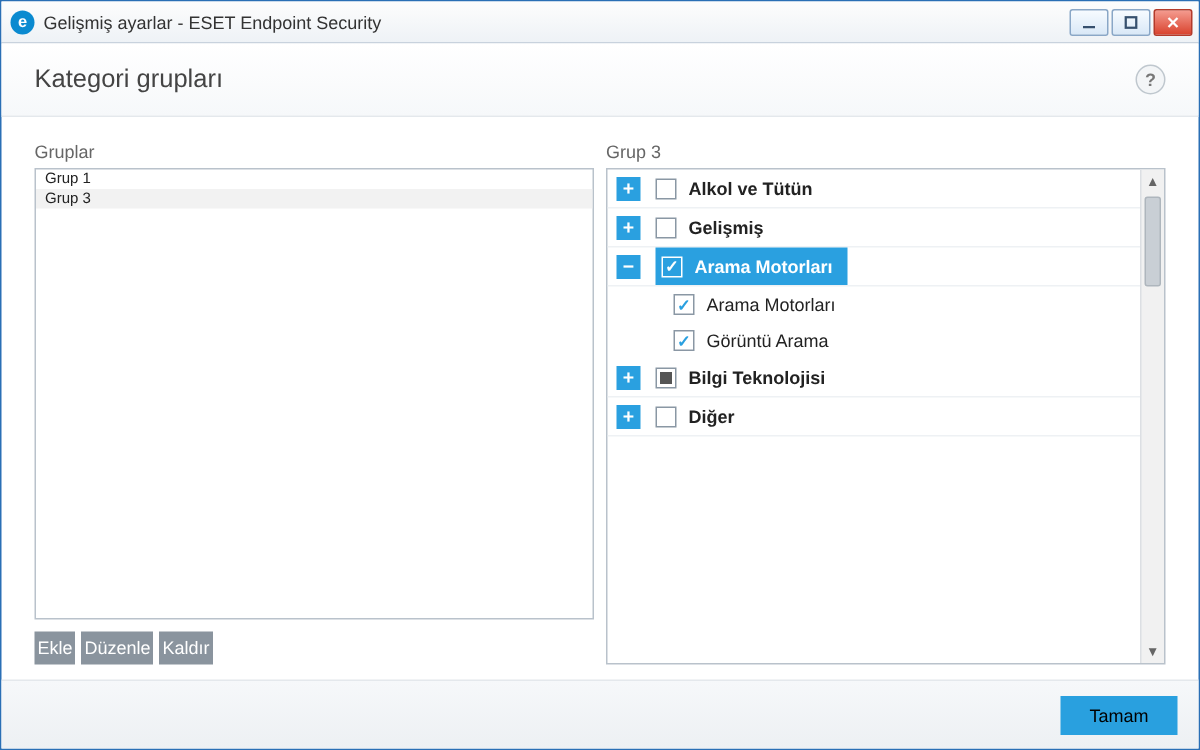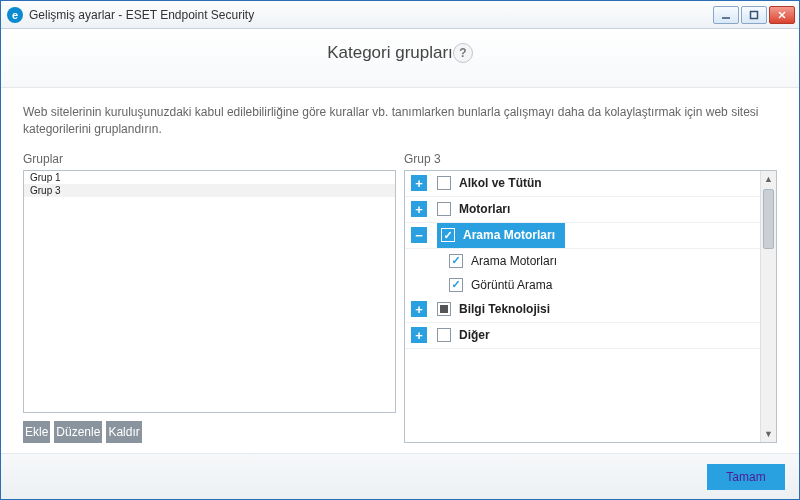--- a/index.html
+++ b/index.html
@@ -5,21 +5,21 @@
   * { box-sizing: border-box; margin: 0; padding: 0; }
   body { font-family: "Segoe UI", Tahoma, sans-serif; font-size: 12px; background: #fff; }
   .window { width: 800px; height: 500px; border: 1px solid #2a6fb5; display: flex; flex-direction: column; background: #fff; box-shadow: 0 0 4px rgba(0,0,0,.2); }
   .titlebar { height: 28px; background: linear-gradient(#fdfdfd,#eef2f6); border-bottom: 1px solid #c8d2dd; display: flex; align-items: center; padding: 0 4px 0 6px; }
   .titlebar .logo { width: 16px; height: 16px; border-radius: 50%; background: #0a8ad0; color: #fff; font-weight: bold; font-size: 11px; display: flex; align-items: center; justify-content: center; margin-right: 6px; }
   .titlebar .title { color: #333; font-size: 12px; flex: 1; }
   .win-btns { display: flex; gap: 2px; }
   .win-btn { width: 26px; height: 18px; border: 1px solid #8aa7c7; background: linear-gradient(#f7fbff,#d9e8f7); display: flex; align-items: center; justify-content: center; border-radius: 2px; }
   .win-btn.close { background: linear-gradient(#f49b8f,#d9432e); border-color: #b33a2a; color: #fff; }
   .win-btn svg { width: 10px; height: 10px; }
-  .header-area { padding: 14px 22px 24px 22px; background: linear-gradient(#fff,#f6f8fa); border-bottom: 1px solid #e4e8ec; display: flex; align-items: center; justify-content: center; }
+  .header-area { padding: 14px 22px 14px 22px; background: linear-gradient(#fff,#f6f8fa); border-bottom: 1px solid #e4e8ec; display: flex; align-items: center; justify-content: space-between; }
   .header-area h1 { font-size: 17px; font-weight: normal; color: #444; }
   .help-btn { width: 20px; height: 20px; border: 1px solid #bfc7ce; border-radius: 50%; background: #f3f5f7; color: #777; font-weight: bold; display: flex; align-items: center; justify-content: center; font-size: 12px; }
   .body-area { flex: 1; padding: 16px 22px 10px 22px; display: flex; flex-direction: column; }
   .desc { color: #666; font-size: 12px; line-height: 1.4; margin-bottom: 14px; }
   .columns { flex: 1; display: flex; gap: 8px; min-height: 0; }
   .col { flex: 1; display: flex; flex-direction: column; min-height: 0; }
   .col-label { color: #666; font-size: 12px; margin-bottom: 4px; }
   .listbox { flex: 1; border: 1px solid #b9c2cb; background: #fff; overflow-y: auto; }
   .group-item { padding: 1px 6px; cursor: default; font-size: 10px; color: #222; }
   .group-item.selected { background: #f2f2f2; }
@@ -35,21 +35,21 @@
   .row-label { color: #222; text-align: right; }
   .row-label.bold { font-weight: bold; }
   .row-selected { background: #2aa0e0; }
   .row-selected .row-label { color: #fff; }
   .row-selected .chk { border-color: #fff; background: #2aa0e0; }
   .row-selected .chk.checked::after { color: #fff; }
   .selected-span { display: inline-flex; align-items: center; height: 100%; padding: 0 10px 0 4px; }
   .btn-row { margin-top: 8px; display: flex; gap: 4px; }
   .small-btn { background: #8a949e; color: #fff; border: none; padding: 4px 2px; font-size: 12px; cursor: pointer; }
   .footer { height: 46px; background: linear-gradient(#f6f8fa,#edf0f3); border-top: 1px solid #e4e8ec; display: flex; align-items: center; justify-content: flex-end; padding: 0 14px; gap: 6px; }
-  .footer-btn { min-width: 78px; height: 26px; border: none; color: #4c1d95; font-size: 12px; cursor: pointer; }
+  .footer-btn { min-width: 78px; height: 26px; border: none; color: #000000; font-size: 12px; cursor: pointer; }
   .footer-btn.primary { background: #29a0df; }
   .footer-btn.secondary { background: #8a949e; }
   
   .scroll-track { position: absolute; right: 0; top: 0; width: 16px; height: 100%; background: #f1f1f1; border-left: 1px solid #dcdfe3; }
   .scroll-arrow { height: 16px; display: flex; align-items: center; justify-content: center; color: #666; font-size: 9px; }
   .scroll-thumb { position: absolute; left: 2px; right: 2px; top: 18px; height: 60px; background: #c9cfd5; border: 1px solid #aeb6bd; border-radius: 2px; }
 </style>
 </head>
 <body>
 
@@ -77,21 +77,20 @@
         </div>
     </div>
   </div>
 
   <div class="header-area">
     <h1>Kategori grupları</h1>
     <div class="help-btn">?</div>
   </div>
 
   <div class="body-area">
-    <div class="desc">Web sitelerinin kuruluşunuzdaki kabul edilebilirliğine göre kurallar vb. tanımlarken bunlarla çalışmayı daha da kolaylaştırmak için web sitesi kategorilerini gruplandırın.</div>
 
     <div class="columns">
 
       <div class="col">
         <div class="col-label">Gruplar</div>
         <div class="listbox" id="groups-list">
             <div class="group-item">Grup 1</div>
             <div class="group-item selected">Grup 3</div>
           </div>
         <div class="btn-row">
@@ -106,21 +105,21 @@
         <div class="tree">
           <div class="tree-inner" id="tree-inner" style="margin-right:16px;">
               <div class="tree-row">
                 <div class="expander">+</div>
                 <div class="chk"></div>
                 <span class="row-label bold">Alkol ve Tütün</span>
               </div>
               <div class="tree-row">
                 <div class="expander">+</div>
                 <div class="chk"></div>
-                <span class="row-label bold">Motorları</span>
+                <span class="row-label bold">Gelişmiş</span>
               </div>
               <div class="tree-row">
                 <div class="expander minus">−</div>
                 <span class="selected-span row-selected">
                   <div class="chk checked"></div>
                   <span class="row-label bold">Arama Motorları</span>
                 </span>
               </div>
               <div class="tree-row child">
                 <div class="chk checked"></div>

